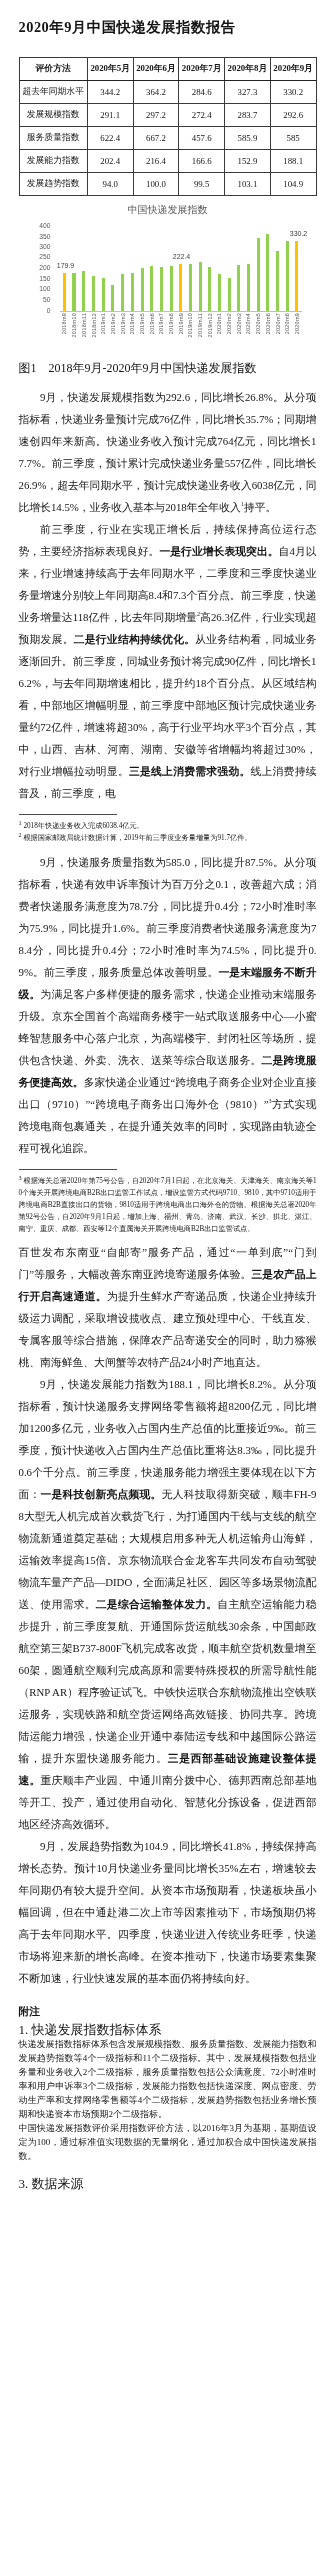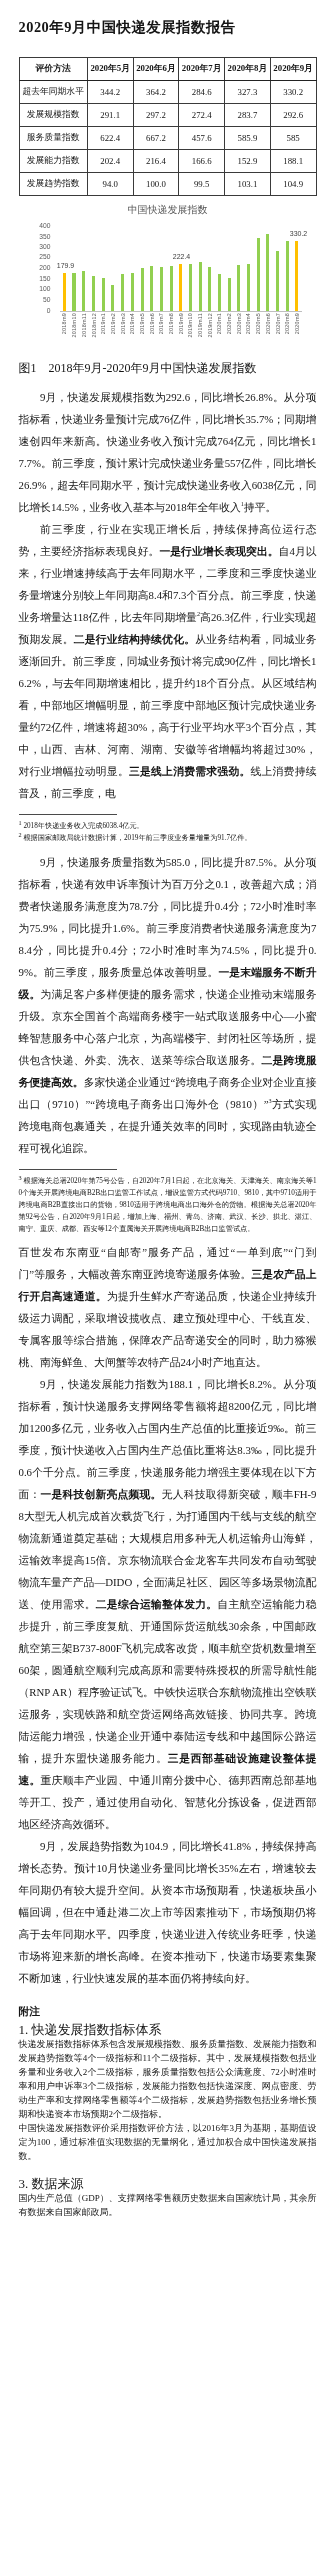--- a/index.html
+++ b/index.html
@@ -212,17 +212,16 @@
       <p class="para noindent"><span>百世发布东南亚“自邮寄”服务产品，通过“一单到底”“门到门”等服务，大幅改善东南亚跨境寄递服务体验。</span><span class="b">三是农产品上行开启高速通道。</span><span>为提升生鲜水产寄递品质，快递企业持续升级运力调配，采取增设揽收点、建立预处理中心、干线直发、专属客服等综合措施，保障农产品寄递安全的同时，助力猕猴桃、南海鲜鱼、大闸蟹等农特产品24小时产地直达。</span></p>
       <p class="para"><span>9月，快递发展能力指数为188.1，同比增长8.2%。从分项指标看，预计快递服务支撑网络零售额将超8200亿元，同比增加1200多亿元，业务收入占国内生产总值的比重接近9‰。前三季度，预计快递收入占国内生产总值比重将达8.3‰，同比提升0.6个千分点。前三季度，快递服务能力增强主要体现在以下方面：</span><span class="b">一是科技创新亮点频现。</span><span>无人科技取得新突破，顺丰FH-98大型无人机完成首次载货飞行，为打通国内干线与支线的航空物流新通道奠定基础；大规模启用多种无人机运输舟山海鲜，运输效率提高15倍。京东物流联合金龙客车共同发布自动驾驶物流车量产产品—DIDO，全面满足社区、园区等多场景物流配送、使用需求。</span><span class="b">二是综合运输整体发力。</span><span>自主航空运输能力稳步提升，前三季度复航、开通国际货运航线30余条，中国邮政航空第三架B737-800F飞机完成客改货，顺丰航空货机数量增至60架，圆通航空顺利完成高原和需要特殊授权的所需导航性能（RNP AR）程序验证试飞。中铁快运联合东航物流推出空铁联运服务，实现铁路和航空货运网络高效链接、协同共享。跨境陆运能力增强，快递企业开通中泰陆运专线和中越国际公路运输，提升东盟快递服务能力。</span><span class="b">三是西部基础设施建设整体提速。</span><span>重庆顺丰产业园、中通川南分拨中心、德邦西南总部基地等开工、投产，通过使用自动化、智慧化分拣设备，促进西部地区经济高效循环。</span></p>
       <p class="para"><span>9月，发展趋势指数为104.9，同比增长41.8%，持续保持高增长态势。预计10月快递业务量同比增长35%左右，增速较去年同期仍有较大提升空间。从资本市场预期看，快递板块虽小幅回调，但在中通赴港二次上市等因素推动下，市场预期仍将高于去年同期水平。四季度，快递业进入传统业务旺季，快递市场将迎来新的增长高峰。在资本推动下，快递市场要素集聚不断加速，行业快速发展的基本面仍将持续向好。</span></p>
       <div>
         <div class="appendix-heading">附注</div>
         <p class="appx-label">1. 快递发展指数指标体系</p>
         <p class="appx-text">快递发展指数指标体系包含发展规模指数、服务质量指数、发展能力指数和发展趋势指数等4个一级指标和11个二级指标。其中，发展规模指数包括业务量和业务收入2个二级指标，服务质量指数包括公众满意度、72小时准时率和用户申诉率3个二级指标，发展能力指数包括快递深度、网点密度、劳动生产率和支撑网络零售额等4个二级指标，发展趋势指数包括业务增长预期和快递资本市场预期2个二级指标。</p>
         <p class="appx-text">中国快递发展指数评价采用指数评价方法，以2016年3月为基期，基期值设定为100，通过标准值实现数据的无量纲化，通过加权合成中国快递发展指数。</p>
         <div class="appx-gap"></div>
         <p class="appx-label">3. 数据来源</p>
-        <p class="appx-text">国内生产总值（GDP）、支撑网络零售额历史数据来自国家统计局，其余所有数据来自国家邮政局。</p>
       </div>
     </div>
 </div>
 
 
 </body></html>

